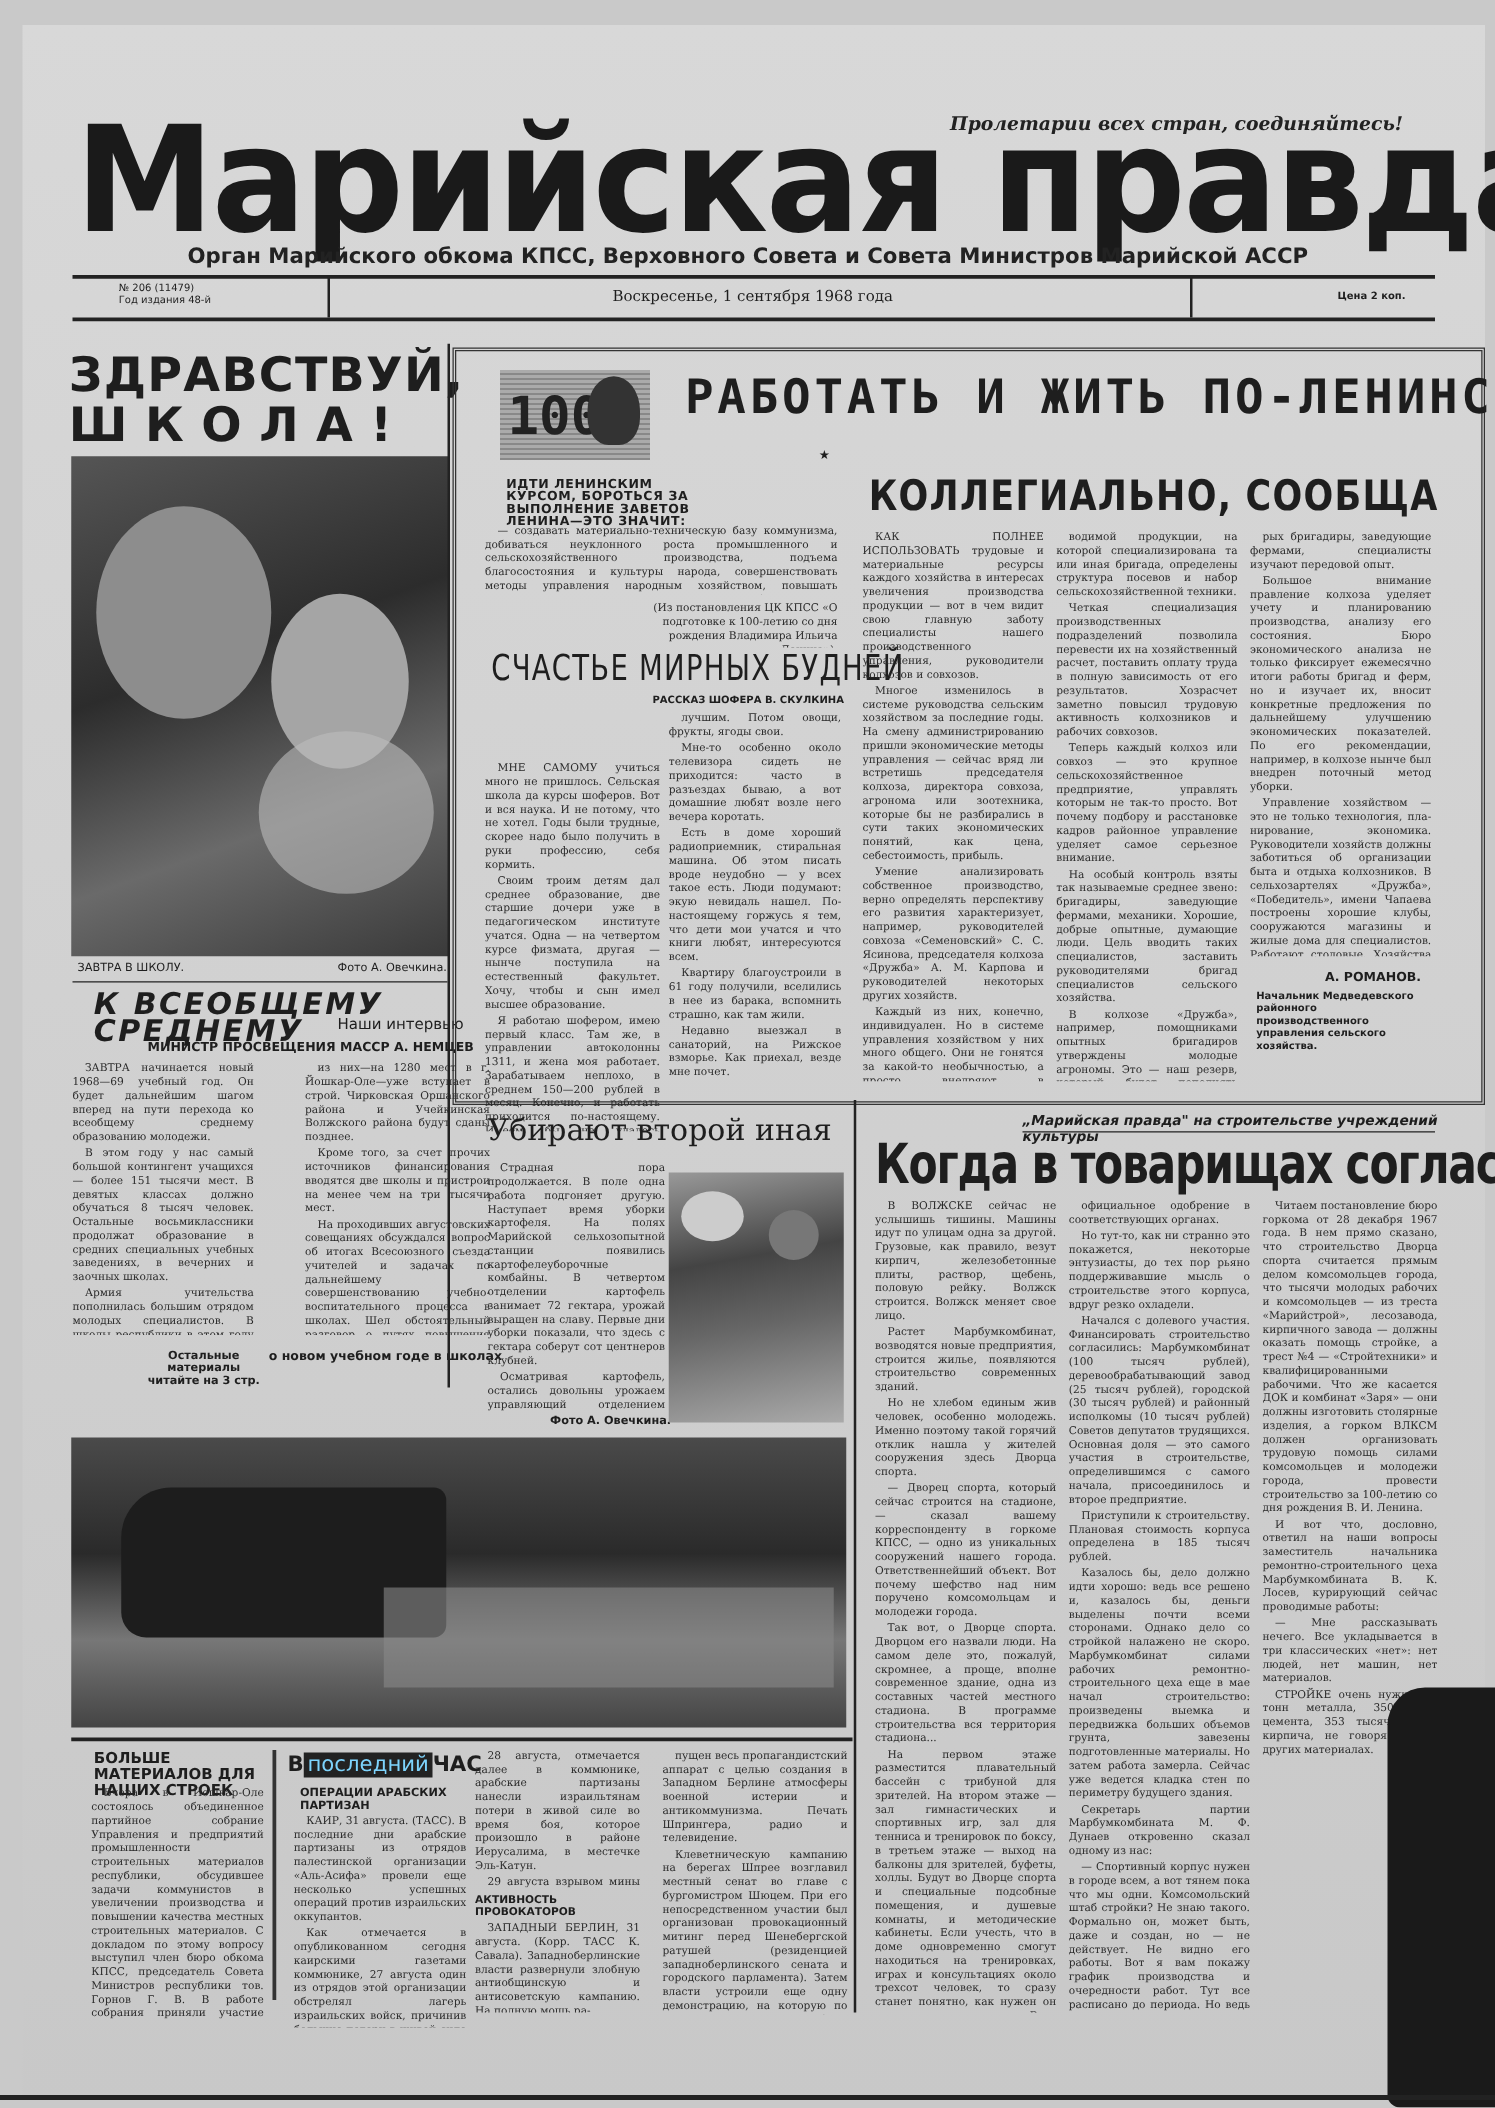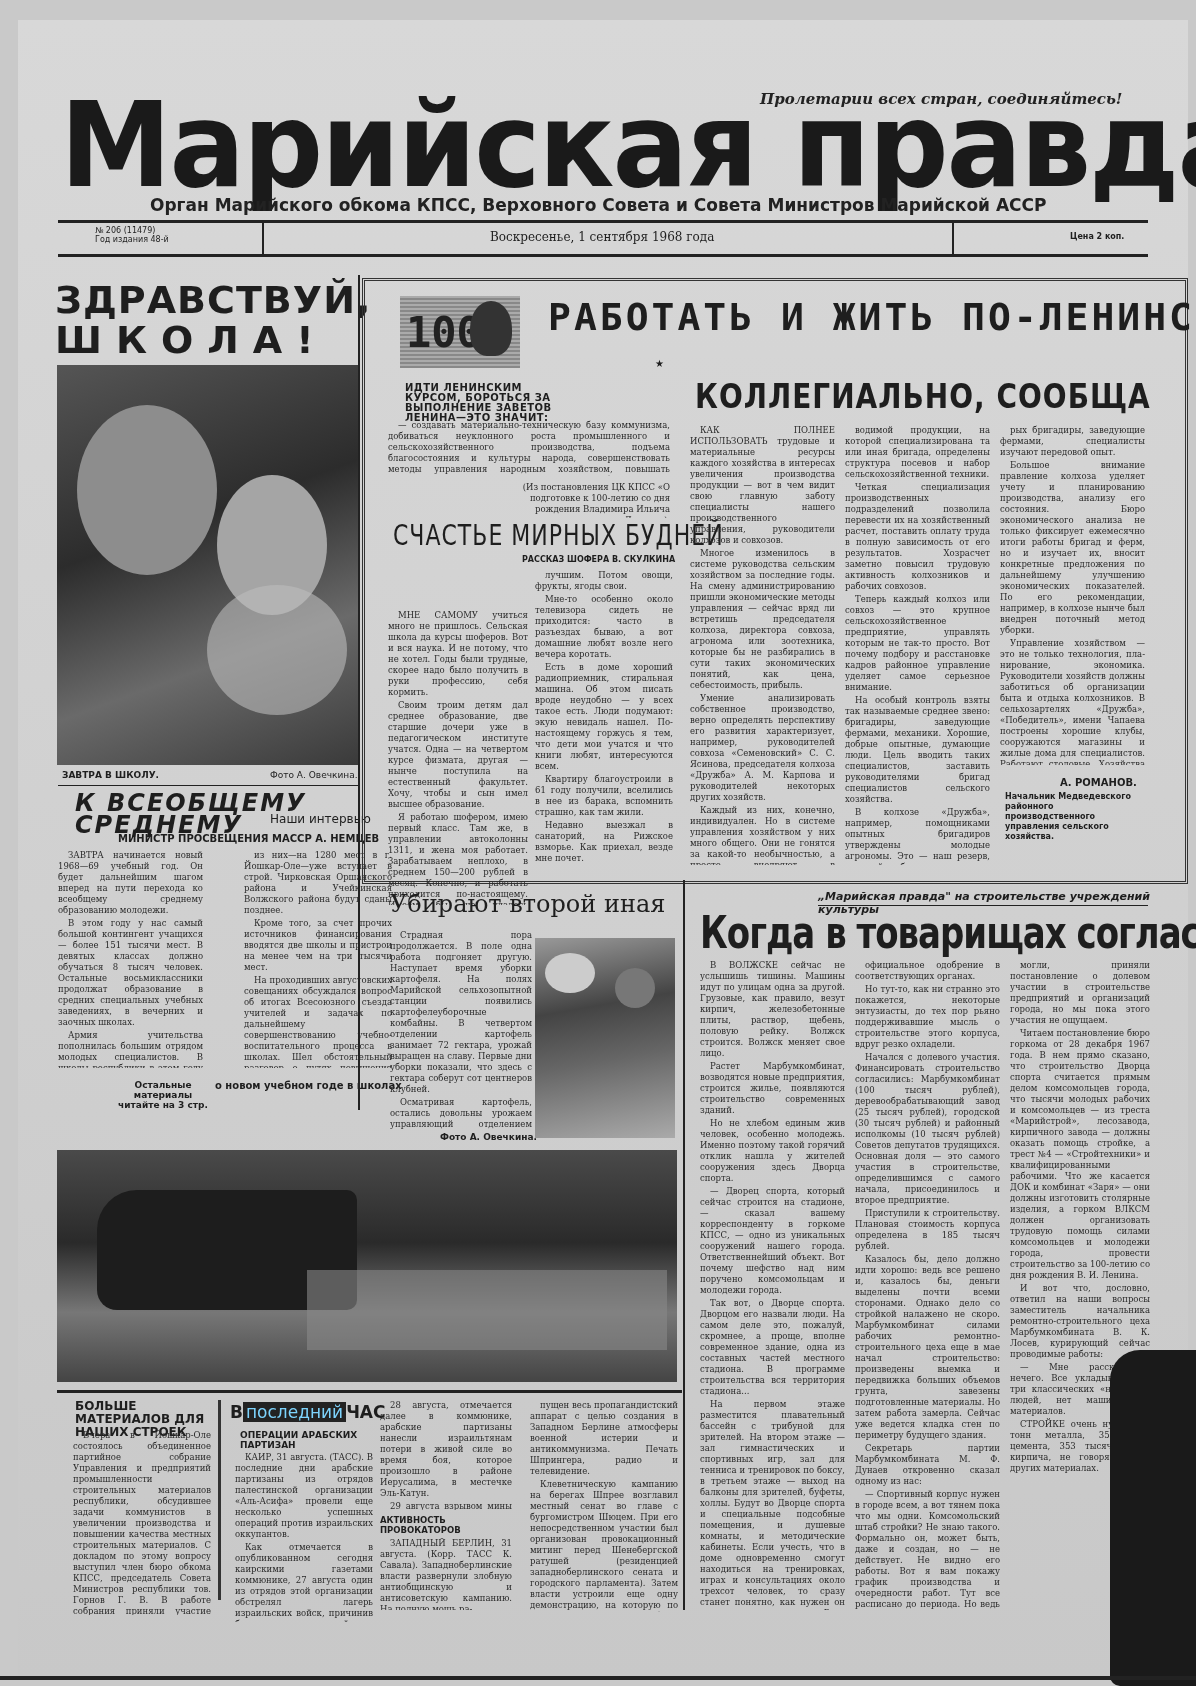--- a/index.html
+++ b/index.html
@@ -55,21 +55,21 @@
 
 <div class="abs h-school">
   <div>ЗДРАВСТВУЙ,</div>
   <div class="l2">ШКОЛА!</div>
 </div>
 <div class="abs photo" style="left:57px;top:365px;width:302px;height:400px;background:linear-gradient(160deg,#555 0%,#2c2c2c 40%,#6a6a6a 70%,#3a3a3a 100%);">
   <div class="p1" style="left:20px;top:40px;width:140px;height:170px;background:#8d8d8d;"></div>
   <div class="p1" style="left:160px;top:110px;width:110px;height:140px;background:#a5a5a5;"></div>
   <div class="p1" style="left:150px;top:220px;width:140px;height:130px;background:#bdbdbd;opacity:.6;"></div>
 </div>
-<div class="abs caption" style="left:62px;top:770px;font-family:'DejaVu Sans',sans-serif;font-weight:bold;">ЗАВТРА В ШКОЛУ.</div>
+<div class="abs caption" style="left:62px;top:770px;font-family:'DejaVu Sans',sans-serif;">ЗАВТРА В ШКОЛУ.</div>
 <div class="abs caption" style="left:270px;top:770px;font-family:'DejaVu Sans',sans-serif;">Фото А. Овечкина.</div>
 <div class="abs rule" style="left:58px;top:785px;width:300px;height:1px;"></div>
 
 <div class="abs h-ital" style="left:75px;top:792px;">
   <div>К ВСЕОБЩЕМУ</div>
   <div>СРЕДНЕМУ</div>
 </div>
 <div class="abs sub" style="left:270px;top:812px;font-weight:normal;font-size:12px;">Наши интервью</div>
 <div class="abs sub" style="left:118px;top:833px;font-size:10px;">МИНИСТР ПРОСВЕЩЕНИЯ МАССР А. НЕМЦЕВ</div>
 <div class="abs col" style="left:58px;top:850px;width:145px;height:218px;">
@@ -168,21 +168,20 @@
 <div class="abs col" style="left:855px;top:960px;width:145px;height:650px;">
   <p>официальное одобрение в соответствующих органах.</p>
     <p>Но тут-то, как ни странно это покажется, некоторые энтузиасты, до тех пор рьяно поддерживавшие мысль о строительстве этого корпуса, вдруг резко охладели.</p>
     <p>Начался с долевого участия. Финансировать строительство согласились: Марбумкомбинат (100 тысяч рублей), деревообрабатывающий завод (25 тысяч рублей), городской (30 тысяч рублей) и районный исполкомы (10 тысяч рублей) Советов депутатов трудящихся. Основная доля — это самого участия в строительстве, определившимся с самого начала, присоединилось и второе предприятие.</p>
     <p>Приступили к строительству. Плановая стоимость корпуса определена в 185 тысяч рублей.</p>
     <p>Казалось бы, дело должно идти хорошо: ведь все решено и, казалось бы, деньги выделены почти всеми сторонами. Однако дело со стройкой налажено не скоро. Марбумкомбинат силами рабочих ремонтно-строительного цеха еще в мае начал строительство: произведены выемка и передвижка больших объемов грунта, завезены подготовленные материалы. Но затем работа замерла. Сейчас уже ведется кладка стен по периметру будущего здания.</p>
     <p>Секретарь партии Марбумкомбината М. Ф. Дунаев откровенно сказал одному из нас:</p>
     <p>— Спортивный корпус нужен в городе всем, а вот тянем пока что мы одни. Комсомольский штаб стройки? Не знаю такого. Формально он, может быть, даже и создан, но — не действует. Не видно его работы. Вот я вам покажу график производства и очередности работ. Тут все расписано до периода. Но ведь это пока только на бумаге...</p>
 </div>
 <div class="abs col" style="left:1010px;top:960px;width:140px;height:650px;">
-  <p>могли, приняли постановление о долевом участии в строительстве предприятий и организаций города, но мы пока этого участия не ощущаем.</p>
     <p>Читаем постановление бюро горкома от 28 декабря 1967 года. В нем прямо сказано, что строительство Дворца спорта считается прямым делом комсомольцев города, что тысячи молодых рабочих и комсомольцев — из треста «Марийстрой», лесозавода, кирпичного завода — должны оказать помощь стройке, а трест №4 — «Стройтехники» и квалифицированными рабочими. Что же касается ДОК и комбинат «Заря» — они должны изготовить столярные изделия, а горком ВЛКСМ должен организовать трудовую помощь силами комсомольцев и молодежи города, провести строительство за 100-летию со дня рождения В. И. Ленина.</p>
     <p>И вот что, дословно, ответил на наши вопросы заместитель начальника ремонтно-строительного цеха Марбумкомбината В. К. Лосев, курирующий сейчас проводимые работы:</p>
     <p>— Мне рассказывать нечего. Все укладывается в три классических «нет»: нет людей, нет машин, нет материалов.</p>
     <p>СТРОЙКЕ очень нужны 46 тонн металла, 350 тонн цемента, 353 тысячи штук кирпича, не говоря уже о других материалах.</p>
 </div>
 <div class="abs tear" style="left:1110px;top:1350px;width:86px;height:336px;border-radius:30px 0 0 10px;"></div>
 
 <div class="abs sub" style="left:75px;top:1400px;width:140px;font-size:12px;line-height:13px;">БОЛЬШЕ МАТЕРИАЛОВ ДЛЯ НАШИХ СТРОЕК</div>
 <div class="abs col" style="left:73px;top:1430px;width:138px;height:185px;">
     <p>Вчера в Йошкар-Оле состоялось объединенное партийное собрание Управления и предприятий промышленности строительных материалов республики, обсудившее задачи коммунистов в увеличении производства и повышении качества местных строительных материалов. С докладом по этому вопросу выступил член бюро обкома КПСС, председатель Совета Министров республики тов. Горнов Г. В. В работе собрания приняли участие руководители Марийского обкома КПСС и Совета Министров, секретарь Марийского обкома КПСС тов. Никитин В.</p>

